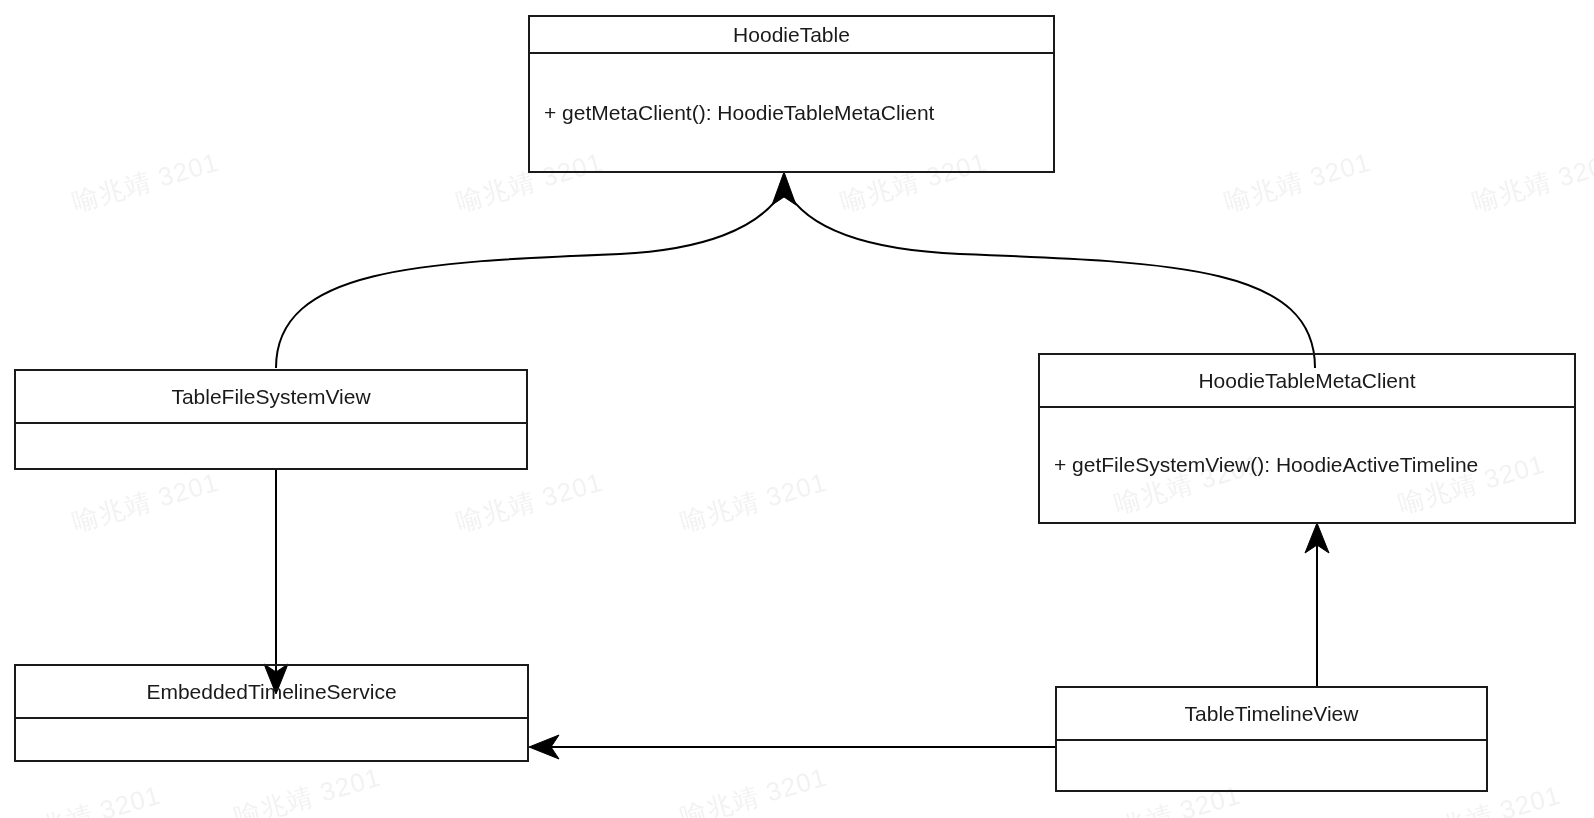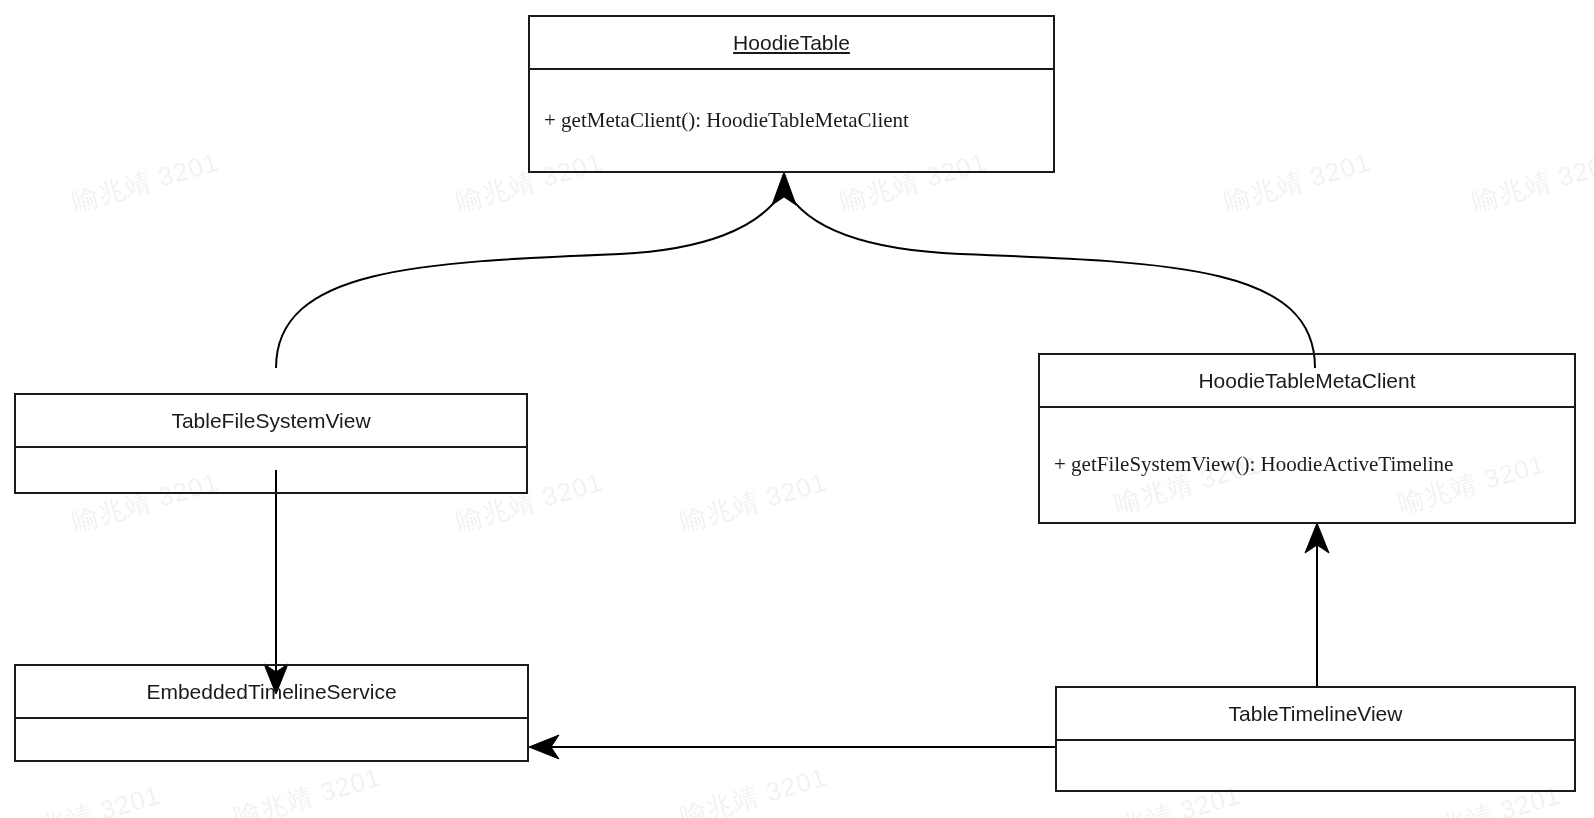--- a/index.html
+++ b/index.html
@@ -94,21 +94,20 @@
   }
   .uml-member {
     font-size: 21px;
     color: #1a1a1a;
     padding: 0 14px;
     white-space: nowrap;
     line-height: 1.1;
     flex: 1 1 0;
     display: flex;
     align-items: center;
-    font-family: Liberation Serif, serif;
   }
 </style>
 </head>
 <body>
 
 <div id="diagram-canvas">
 
   <div class="wm-layer">
     <div class="wm" style="left:78px;  top:185px;">喻兆靖 3201</div>
     <div class="wm" style="left:462px; top:185px;">喻兆靖 3201</div>
@@ -147,41 +146,41 @@
      HoodieTableMetaClient (vertical) --&gt;
     <line x1="1317" y1="688" x2="1317" y2="531"></line>
     <polygon points="1317,523 1305,553 1317,545 1329,553"></polygon>
 
      EmbeddedTimelineService (horizontal) --&gt;
     <line x1="1055" y1="747" x2="537" y2="747"></line>
     <polygon points="529,747 559,735 551,747 559,759"></polygon>
   </svg>
 
   <div class="uml-class" style="left:528px; top:15px; width:527px; height:158px;">
-    <div class="uml-class-name" style="height:53px;text-decoration:underline;">HoodieTable</div>
+    <div class="uml-class-name" style="height:37px;">HoodieTable</div>
     <div class="uml-members">
       <div class="uml-member">+ getMetaClient(): HoodieTableMetaClient</div>
     </div>
   </div>
 
-  <div class="uml-class" style="left:14px; top:369px; width:514px; height:101px;margin-top:24px;">
+  <div class="uml-class" style="left:14px; top:369px; width:514px; height:101px;">
     <div class="uml-class-name" style="height:53px;">TableFileSystemView</div>
     <div class="uml-members empty-compartment"></div>
   </div>
 
   <div class="uml-class" style="left:1038px; top:353px; width:538px; height:171px;">
     <div class="uml-class-name" style="height:53px;">HoodieTableMetaClient</div>
     <div class="uml-members">
       <div class="uml-member">+ getFileSystemView(): HoodieActiveTimeline</div>
     </div>
   </div>
 
   <div class="uml-class" style="left:14px; top:664px; width:515px; height:98px;">
     <div class="uml-class-name" style="height:53px;">EmbeddedTimelineService</div>
     <div class="uml-members empty-compartment"></div>
   </div>
 
-  <div class="uml-class" style="left:1055px; top:686px; width:521px; height:106px;">
+  <div class="uml-class" style="left:1055px; top:686px; width:433px; height:106px;">
     <div class="uml-class-name" style="height:53px;">TableTimelineView</div>
     <div class="uml-members empty-compartment"></div>
   </div>
 
 </div>
 
 </body></html>

